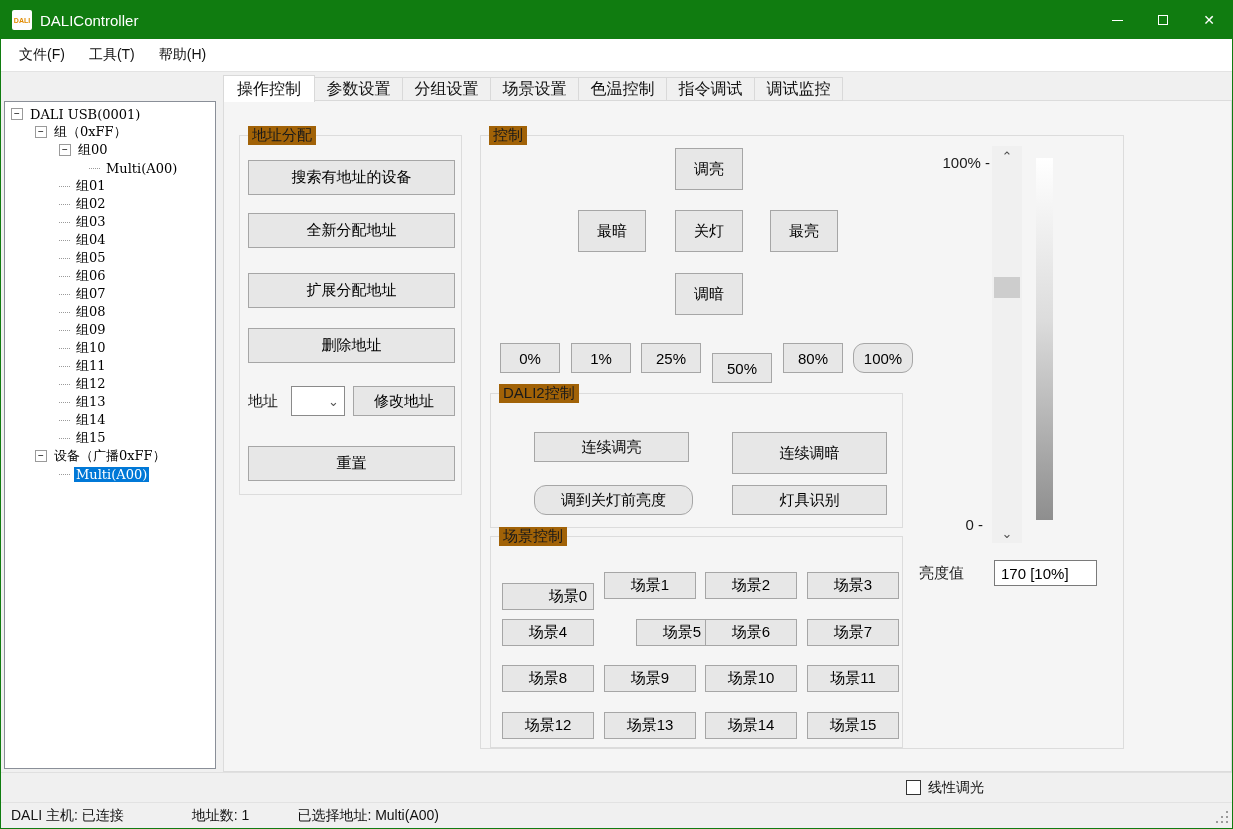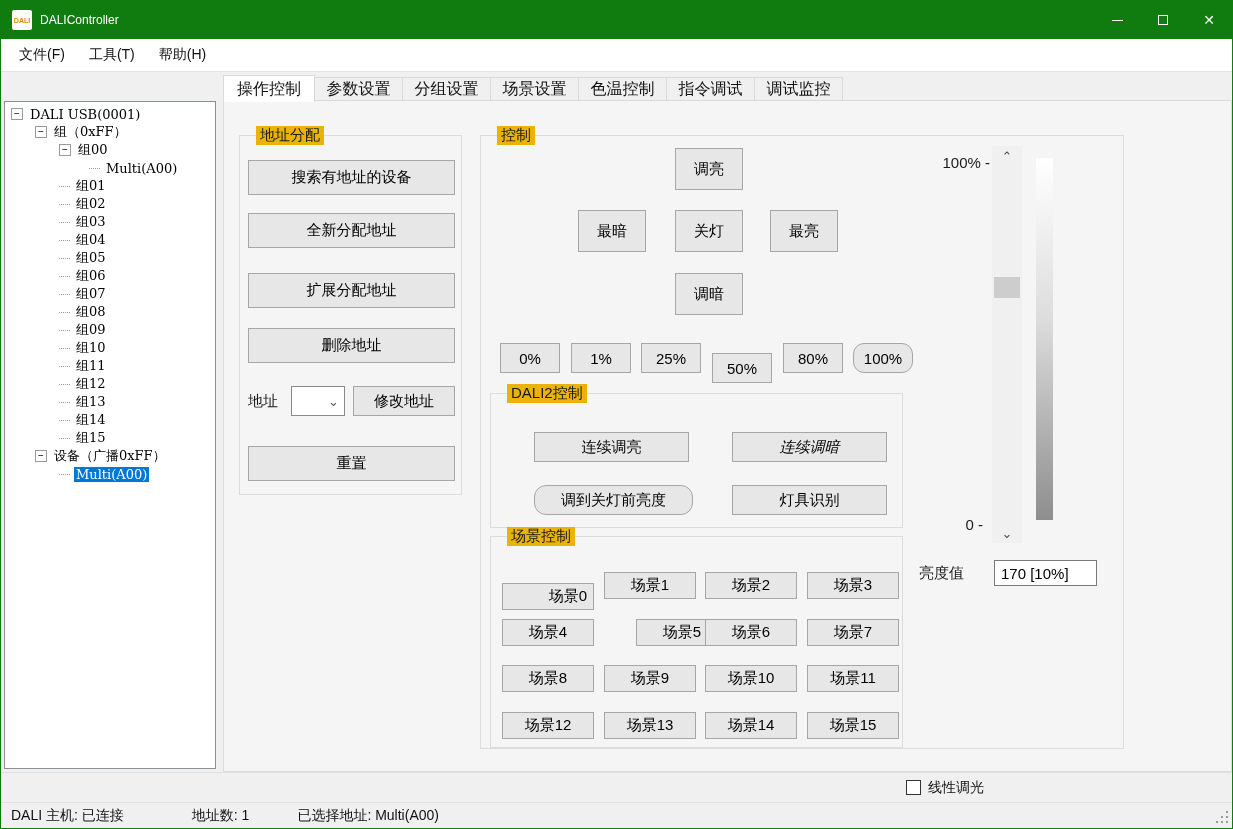--- a/index.html
+++ b/index.html
@@ -12,21 +12,21 @@
   
   .titlebar {
     position: absolute; left:0; top:0; width:100%; height:38px;
     background:#107C10; display:flex; align-items:center; color:#fff;
   }
   .appicon {
     width:20px; height:20px; margin:0 8px 0 11px; background:#fdfdfd;
     border-radius:2px; display:flex; align-items:center; justify-content:center;
     color:#e08a00; font-size:7px; font-weight:bold; letter-spacing:0;
   }
-  .apptitle { font-size:12px; }
+  .apptitle { font-size:15px; }
   .winbtns { margin-left:auto; display:flex; height:100%; }
   .winbtn { width:46px; height:100%; display:flex; align-items:center; justify-content:center; color:#fff; cursor:pointer; }
   .minglyph { width:11px; border-top:1px solid #fff; display:block; }
   .maxglyph { width:10px; height:10px; border:1px solid #fff; display:block; }
   .winbtn .x { font-size:14px; line-height:1; }
   
   .menubar {
     position:absolute; left:0; top:38px; width:100%; height:33px;
     background:#ffffff; border-bottom:1px solid #e3e3e3;
     display:flex; align-items:center; font-size:14px; color:#111;
@@ -64,21 +64,21 @@
     height:27px; width:92px; background:#ffffff; border:1px solid #d9d9d9;
     border-bottom:none; position:relative; top:1px;
   }
   .tabpage {
     position:absolute; left:222px; top:99px; width:1009px; height:672px;
     background:#f5f5f5; border:1px solid #dcdcdc; z-index:1;
   }
   
   .groupbox { position:absolute; border:1px solid #dcdcdc; }
   .gtitle {
-    position:absolute; top:-10px; left:16px; background:#eab308;
+    position:absolute; top:-10px; left:8px; background:#a16207;
     padding:0 4px; font-size:15px; color:#1a1a1a; white-space:nowrap;
   }
   .btn {
     position:absolute; background:#e7e7e7; border:1px solid #a6a6a6;
     display:flex; align-items:center; justify-content:center;
     font-size:15px; color:#000; cursor:pointer; white-space:nowrap;
   }
   .lbl { position:absolute; font-size:15px; color:#1a1a1a; white-space:nowrap; }
   .combo {
     position:absolute; background:#fff; border:1px solid #8a8a8a;
@@ -274,21 +274,21 @@
       <div class="btn" style="left:19px;  top:207px; width:60px; height:30px;">0%</div>
       <div class="btn" style="left:90px;  top:207px; width:60px; height:30px;">1%</div>
       <div class="btn" style="left:160px; top:207px; width:60px; height:30px;">25%</div>
       <div class="btn" style="left:231px; top:217px; width:60px; height:30px;text-align:right;">50%</div>
       <div class="btn" style="left:302px; top:207px; width:60px; height:30px;">80%</div>
       <div class="btn" style="left:372px; top:207px; width:60px; height:30px;border-radius:11px;">100%</div>
 
       <div class="groupbox" style="left:9px; top:257px; width:413px; height:135px;">
         <span class="gtitle">DALI2控制</span>
         <div class="btn" style="left:43px;  top:38px; width:155px; height:30px;">连续调亮</div>
-        <div class="btn" style="left:241px; top:38px; width:155px; height:30px;font-style:italic;">连续调暗</div>
+        <div class="btn" style="left:241px; top:38px; width:155px; height:42px;">连续调暗</div>
         <div class="btn" style="left:43px;  top:91px; width:159px; height:30px;border-radius:12px;">调到关灯前亮度</div>
         <div class="btn" style="left:241px; top:91px; width:155px; height:30px;">灯具识别</div>
       </div>
 
       <div class="groupbox" style="left:9px; top:400px; width:413px; height:212px;">
         <span class="gtitle">场景控制</span>
         <div class="btn" style="left:11px;  top:46px;  width:92px; height:27px;padding-left:40px;">场景0</div>
         <div class="btn" style="left:113px; top:35px;  width:92px; height:27px;">场景1</div>
         <div class="btn" style="left:214px; top:35px;  width:92px; height:27px;">场景2</div>
         <div class="btn" style="left:316px; top:35px;  width:92px; height:27px;text-align:center;">场景3</div>

